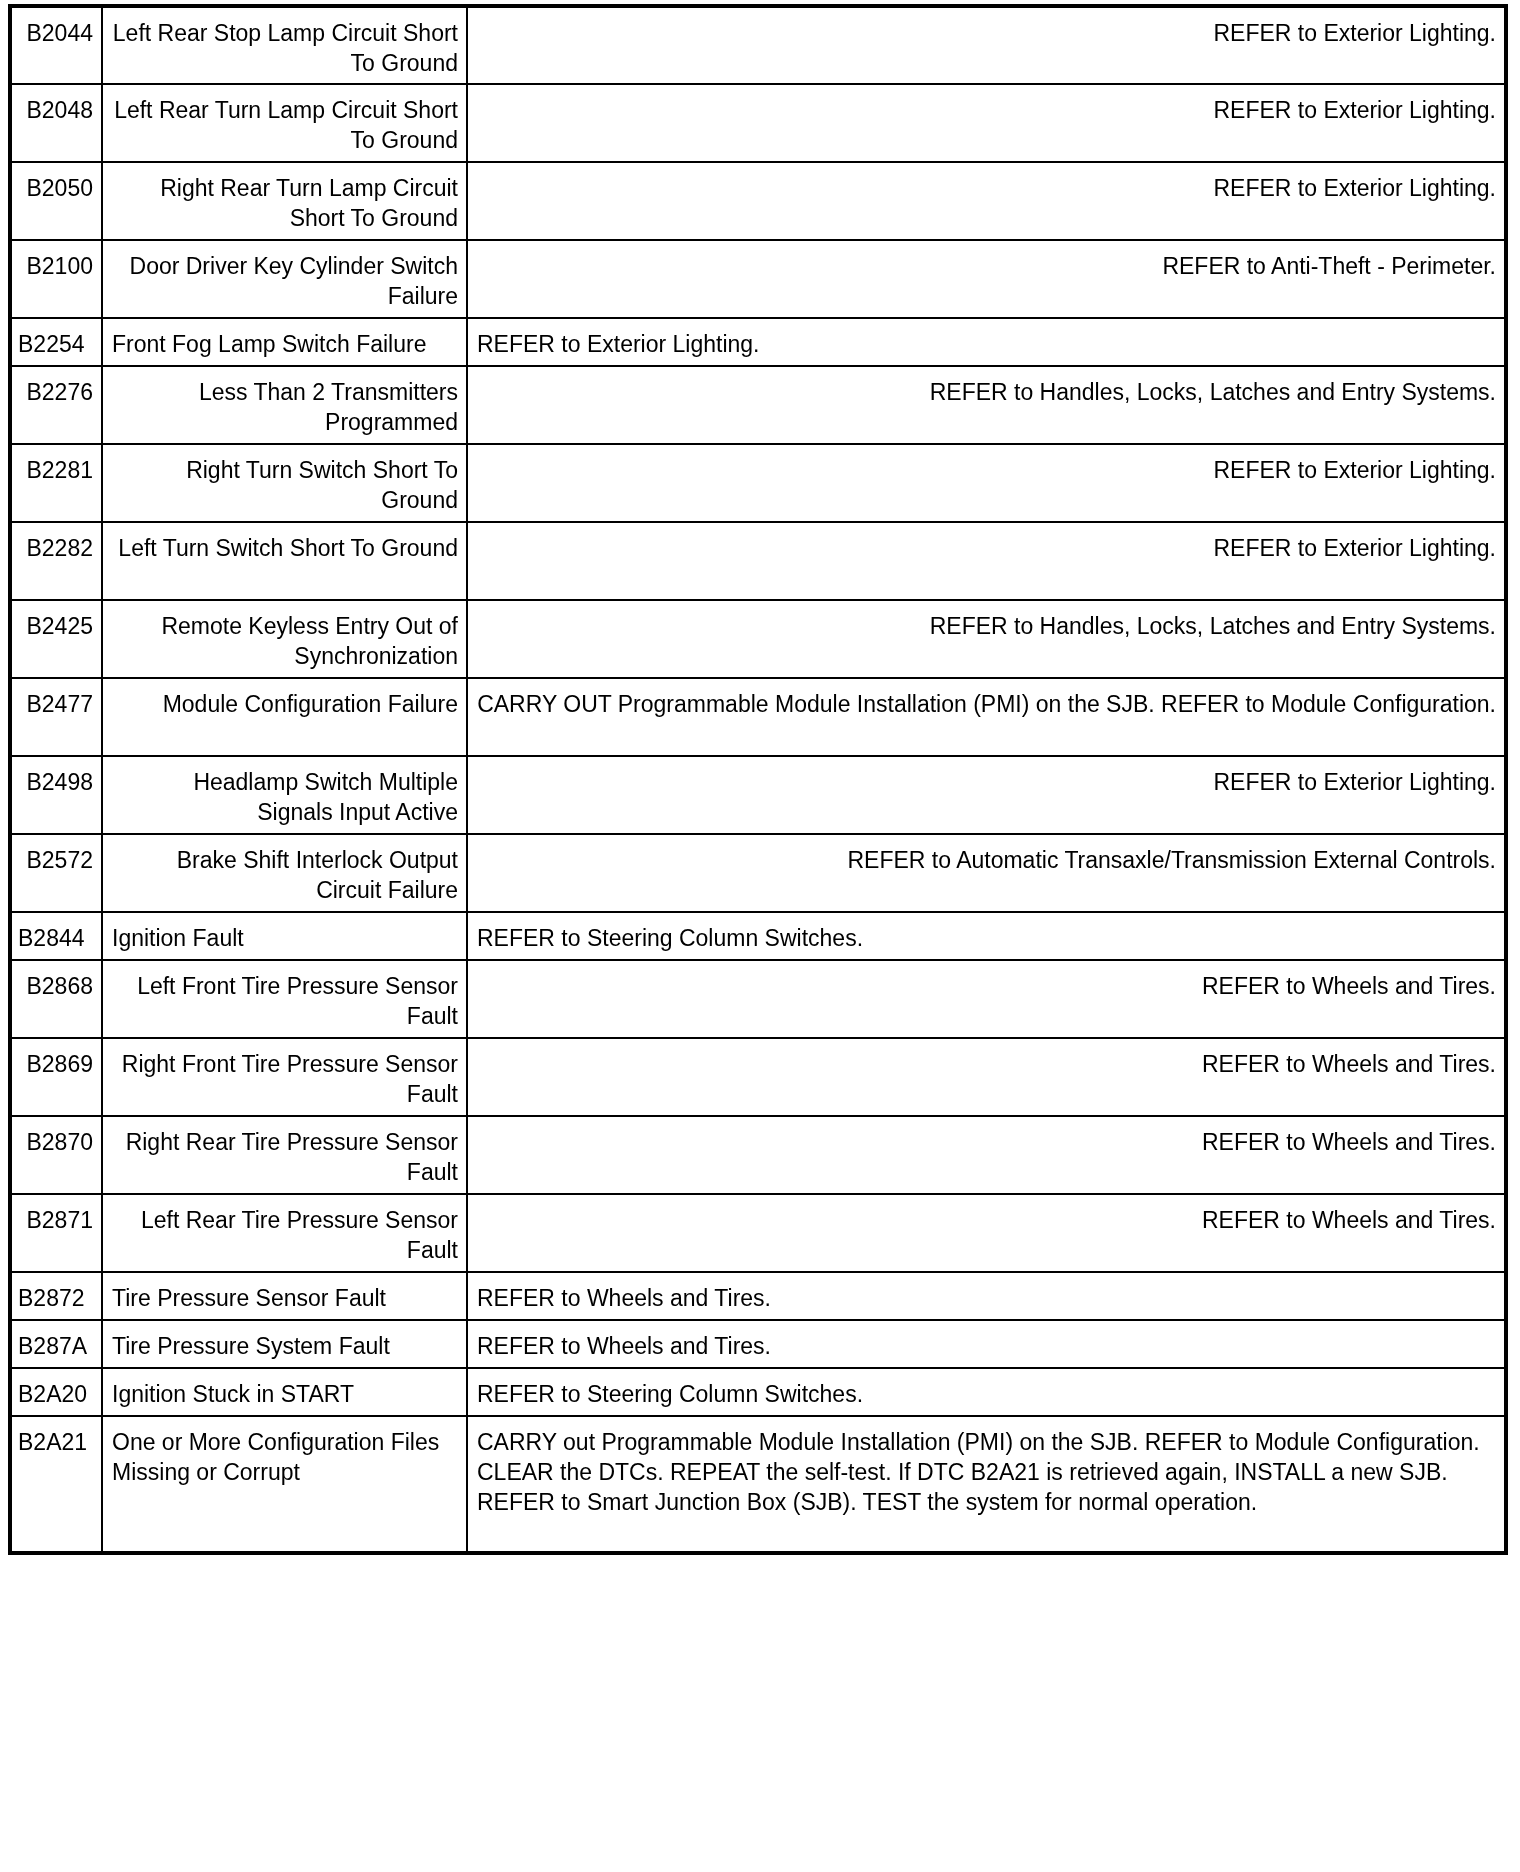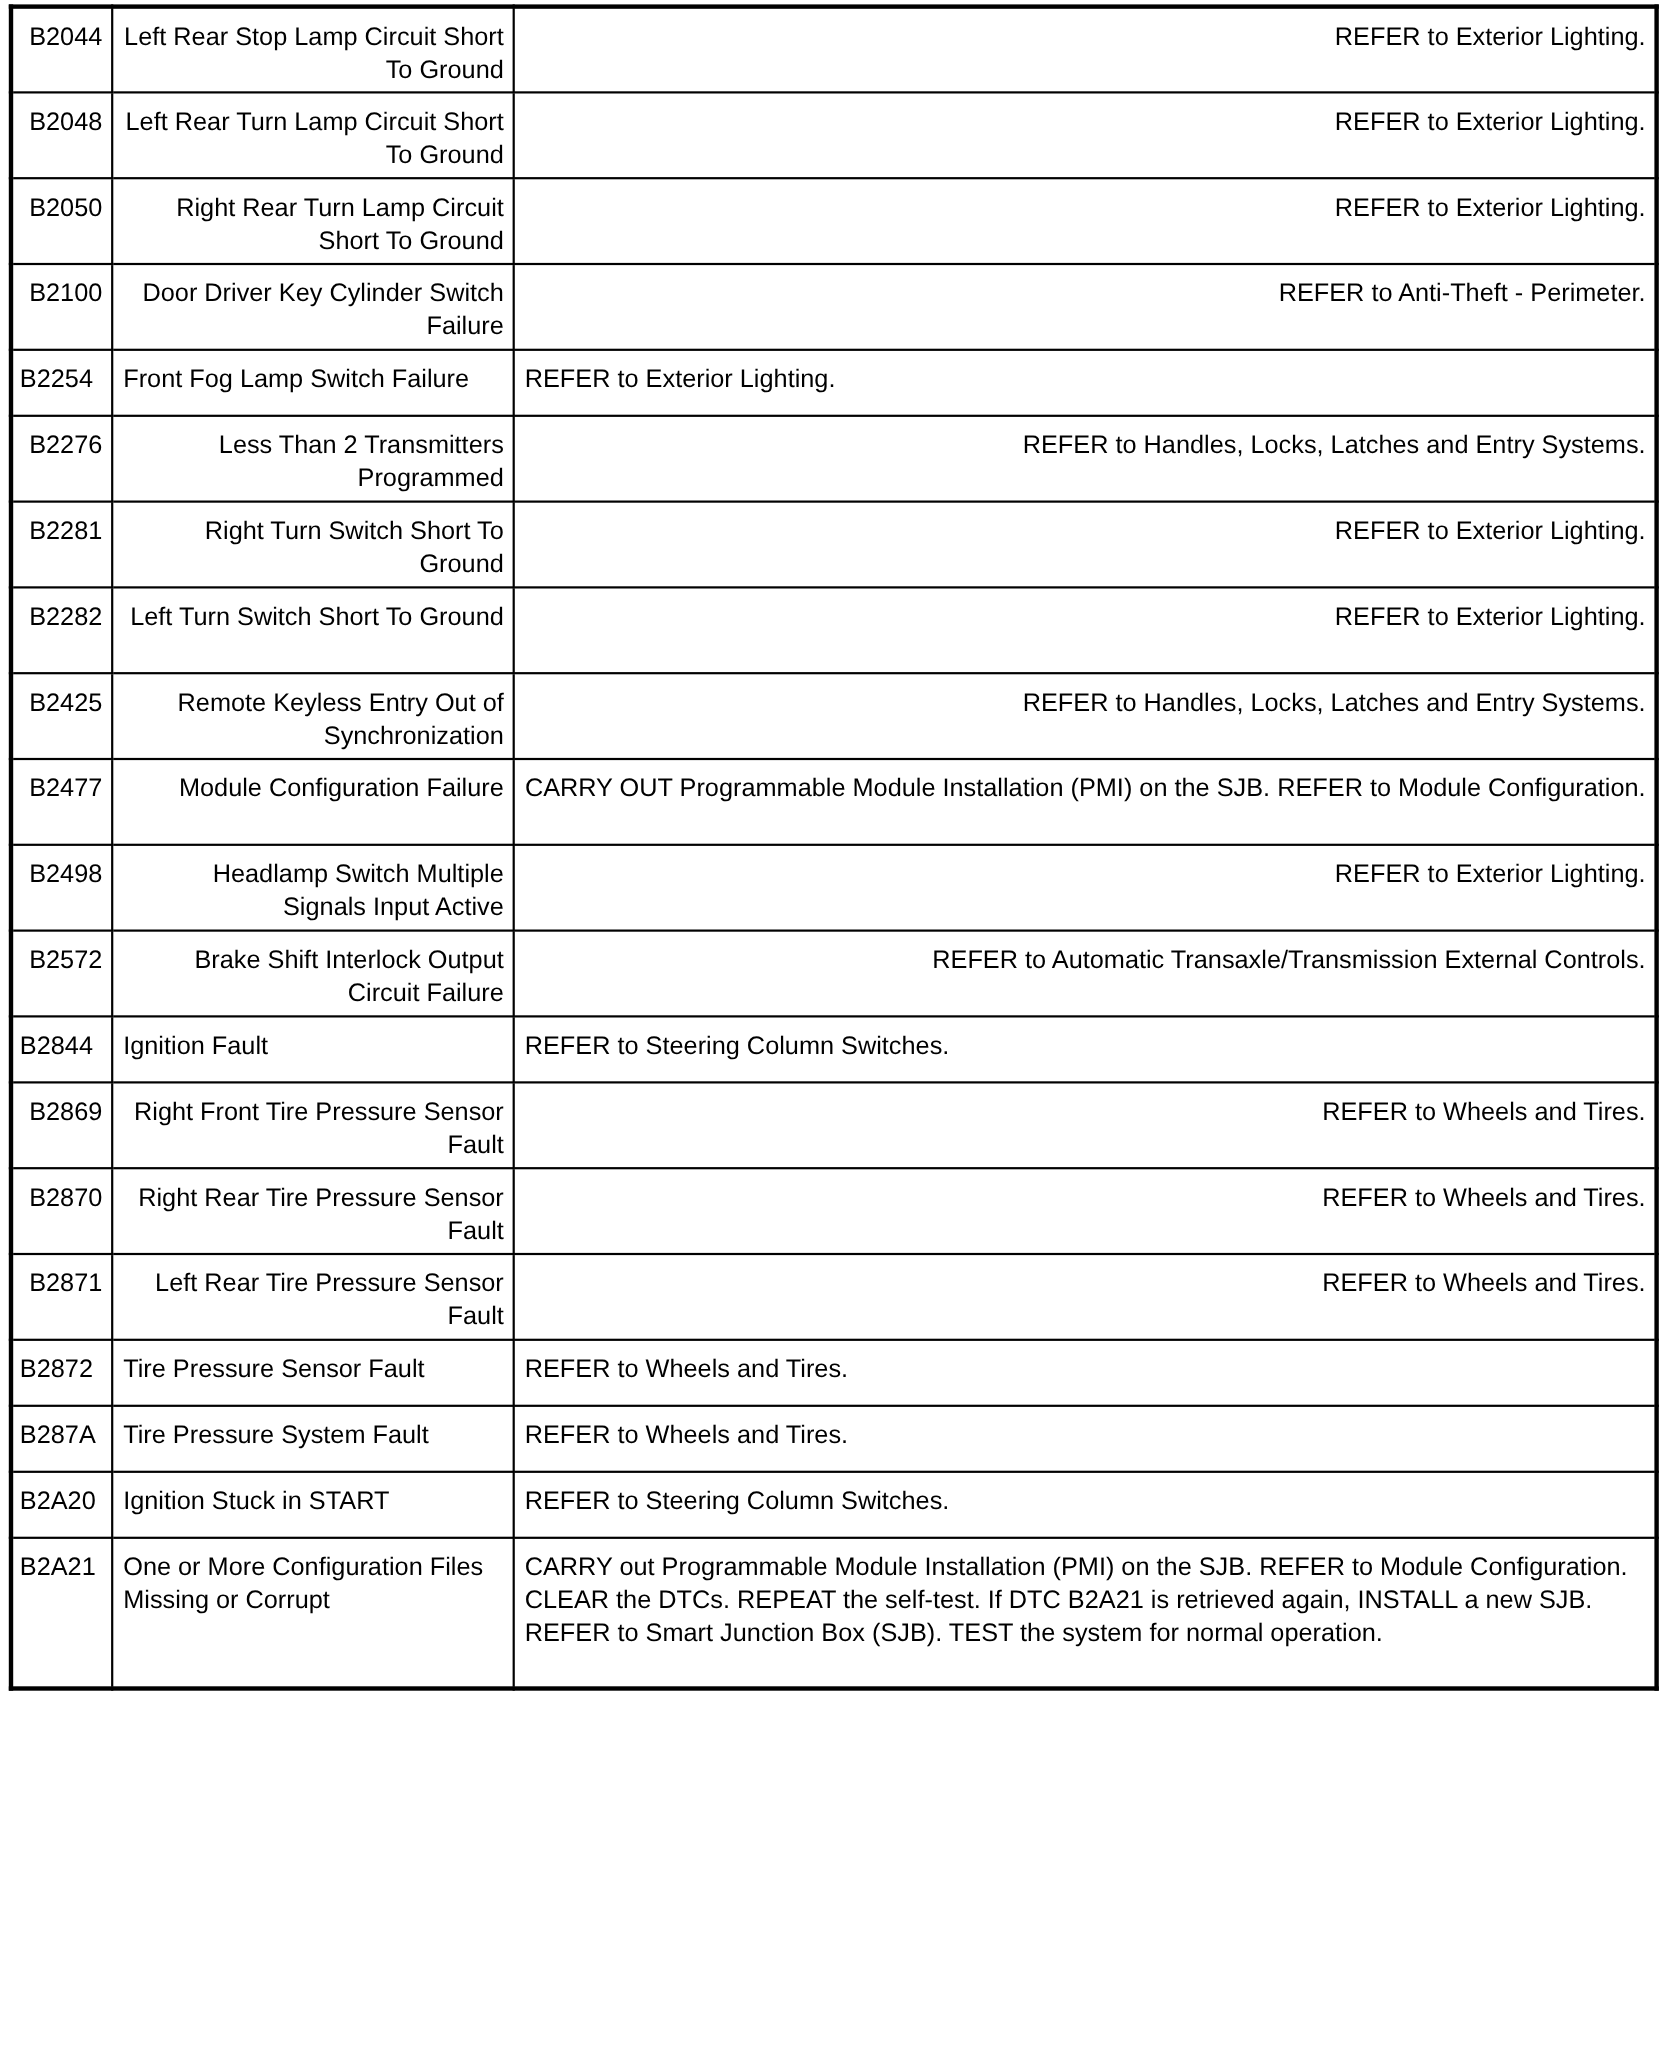--- a/index.html
+++ b/index.html
@@ -12,21 +12,21 @@
       line-height: 30px;
     }
     .dtc-table td {
       border: 2px solid #000; vertical-align: top;
       padding: 10px 8px 4px 9px; overflow: hidden;
     }
     .dtc-table col.c-code { width: 92px; }
     .dtc-table col.c-desc { width: 365px; }
     .dtc-table col.c-action { width: auto; }
     tr.h2 { height: 78px; text-align: right; }
-    tr.h1 { height: 60px; }
+    tr.h1 { height: 48px; }
     tr.h4 { height: 137px; }
     td.code { white-space: nowrap; padding-left: 6px; }
   </style>
 </head>
 <body>
 
 <table class="dtc-table">
   <colgroup>
     <col class="c-code">
       <col class="c-desc">
@@ -92,20 +92,25 @@
         <td class="code">B2572</td>
         <td>Brake Shift Interlock Output Circuit Failure</td>
         <td>REFER to Automatic Transaxle/Transmission External Controls.</td>
       </tr>
     <tr class="h1">
         <td class="code">B2844</td>
         <td>Ignition Fault</td>
         <td>REFER to Steering Column Switches.</td>
       </tr>
     <tr class="h2">
+        <td class="code">B2868</td>
+        <td>Left Front Tire Pressure Sensor Fault</td>
+        <td>REFER to Wheels and Tires.</td>
+      </tr>
+    <tr class="h2">
         <td class="code">B2869</td>
         <td>Right Front Tire Pressure Sensor Fault</td>
         <td>REFER to Wheels and Tires.</td>
       </tr>
     <tr class="h2">
         <td class="code">B2870</td>
         <td>Right Rear Tire Pressure Sensor Fault</td>
         <td>REFER to Wheels and Tires.</td>
       </tr>
     <tr class="h2">

